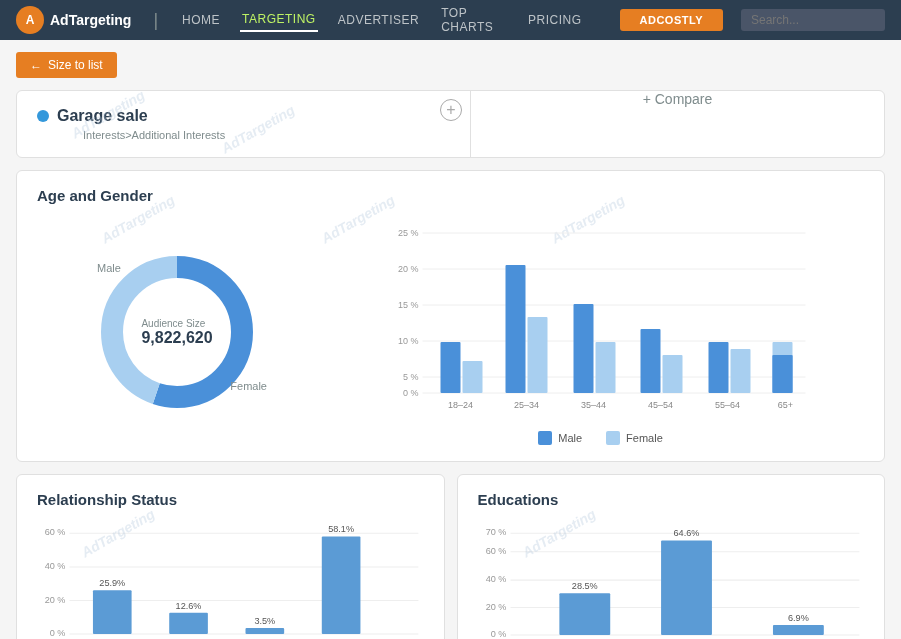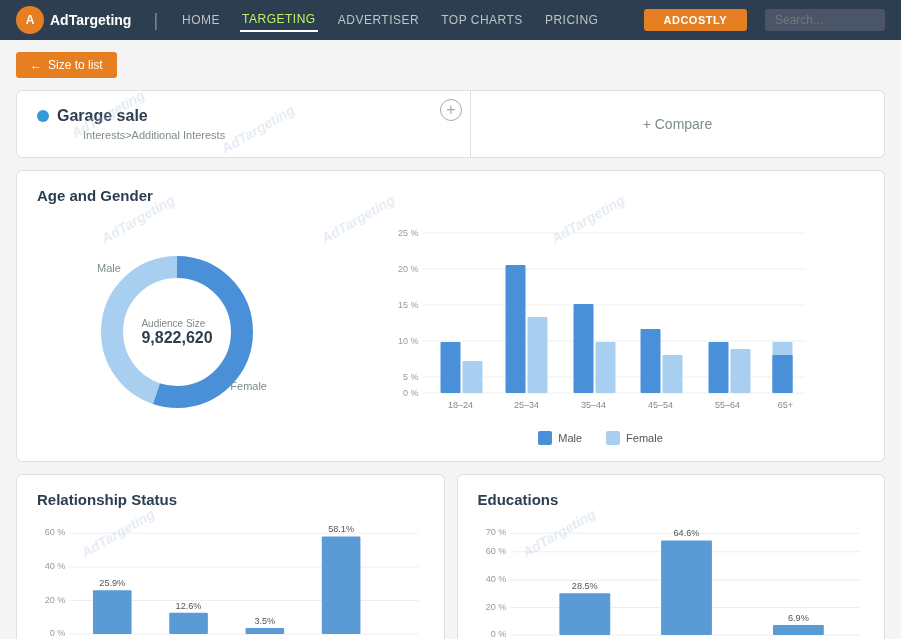--- a/index.html
+++ b/index.html
@@ -57,21 +57,21 @@
       cursor: pointer;
       text-transform: uppercase;
     }
     .search-bar {
       background: #4a5568;
       border: none;
       border-radius: 3px;
       padding: 4px 10px;
       color: #5eead4;
       font-size: 12px;
-      width: 120px;
+      width: 144px;
     }
 
     
     .content { padding: 12px 16px; }
 
     
     .back-btn {
       background: #e67e22;
       color: white;
       border: none;
@@ -102,21 +102,21 @@
       justify-content: center;
       position: relative;
     }
     .top-card-divider {
       width: 1px;
       background: #e0e0e0;
     }
     .top-card-right {
       flex: 1;
       display: flex;
-      align-items: center;
+      align-items: flex-start;
       justify-content: center;
       color: #7f8c8d;
       font-size: 14px;
       cursor: pointer;
     }
     .interest-title {
       display: flex;
       align-items: center;
       gap: 8px;
       font-size: 16px;

